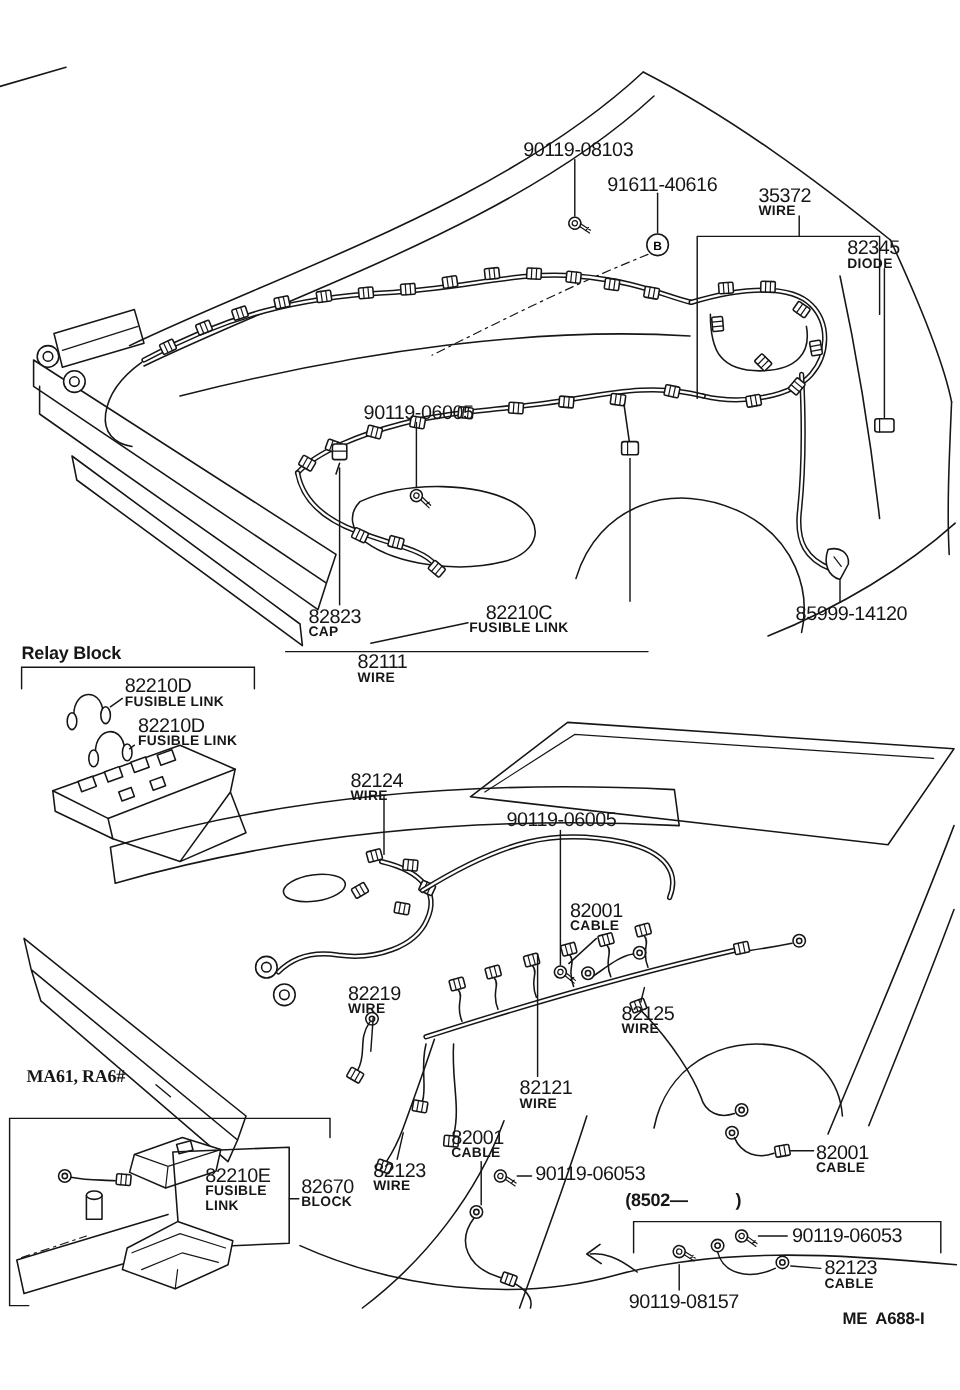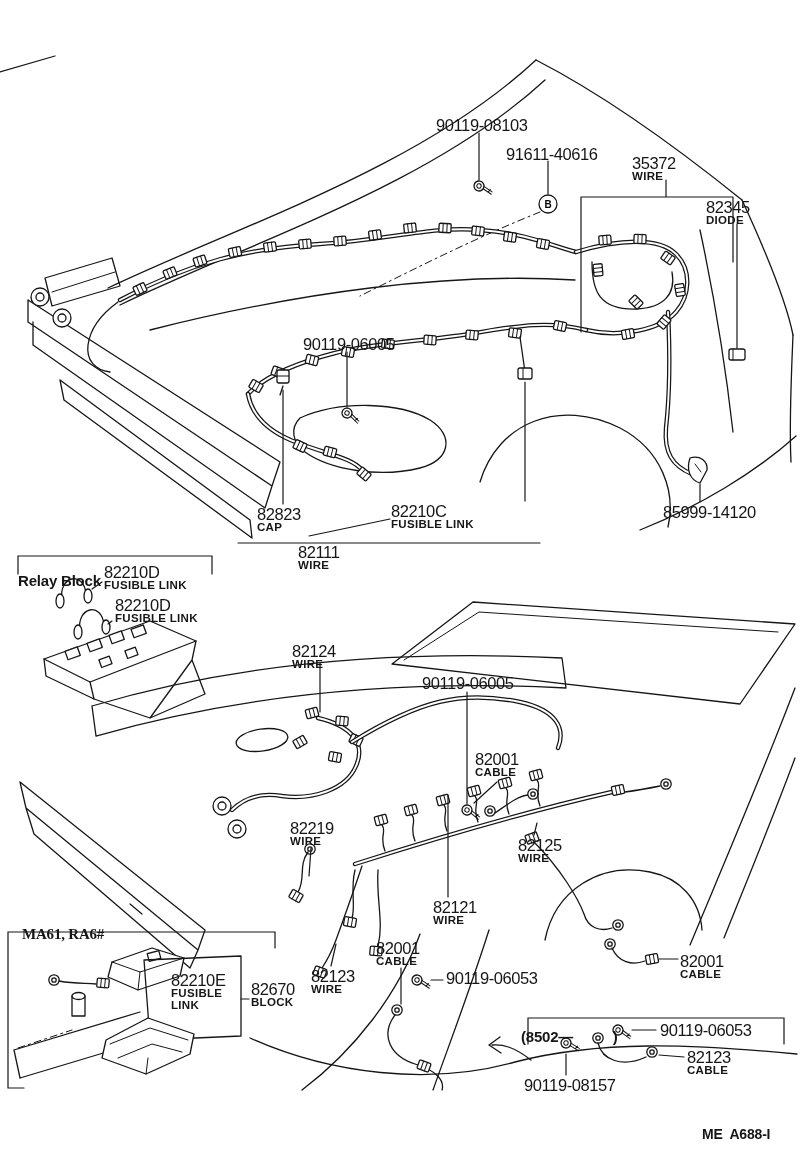--- a/index.html
+++ b/index.html
@@ -10,21 +10,21 @@
   .thin{fill:none;stroke:#161616;stroke-width:1;stroke-linecap:round;}
   .tube{fill:none;stroke:#161616;stroke-width:4.4;stroke-linecap:round;stroke-linejoin:round;}
   .tubei{fill:none;stroke:#ffffff;stroke-width:1.9;stroke-linecap:round;stroke-linejoin:round;}
   .fillw{fill:#ffffff;stroke:#161616;stroke-width:1.3;stroke-linejoin:round;}
   .lead{fill:none;stroke:#161616;stroke-width:1.2;stroke-linecap:round;}
   .dash{stroke-dasharray:7 4 2 4;}
   .plabel{position:absolute;line-height:1.03;}
   .pnum{font-size:16.5px;font-weight:400;letter-spacing:-0.4px;white-space:pre;}
   .pdesc{font-size:11.5px;font-weight:700;letter-spacing:0.3px;margin-top:-1px;white-space:pre-line;}
   .pdesc:empty{display:none;}
-  .caption{position:absolute;font-weight:700;white-space:pre;letter-spacing:-0.2px;margin-top:36px;}
+  .caption{position:absolute;font-weight:700;white-space:pre;letter-spacing:-0.2px;}
   .gb{font-size:10px;font-weight:700;}
 </style>
 </head>
 <body>
 
 <div id="stage">
 
 <svg id="art" width="800" height="1158" viewBox="0 0 800 1158">
   <defs>
     <g id="conn">
@@ -320,21 +320,21 @@
       <div class="pdesc">DIODE</div>
     </div>
       <div class="plabel" style="left: 303px; top: 336px;">
       <div class="pnum">90119-06005</div>
 
     </div>
       <div class="plabel" style="left: 257px; top: 506px;">
       <div class="pnum">82823</div>
       <div class="pdesc">CAP</div>
     </div>
-      <div class="plabel" style="left: 391px; top: 503px;">
+      <div class="plabel" style="left: 391px; top: 503px; text-align: center;">
       <div class="pnum">82210C</div>
       <div class="pdesc">FUSIBLE LINK</div>
     </div>
       <div class="plabel" style="left: 298px; top: 544px;">
       <div class="pnum">82111</div>
       <div class="pdesc">WIRE</div>
     </div>
       <div class="plabel" style="left: 663px; top: 504px;">
       <div class="pnum">85999-14120</div>
 

